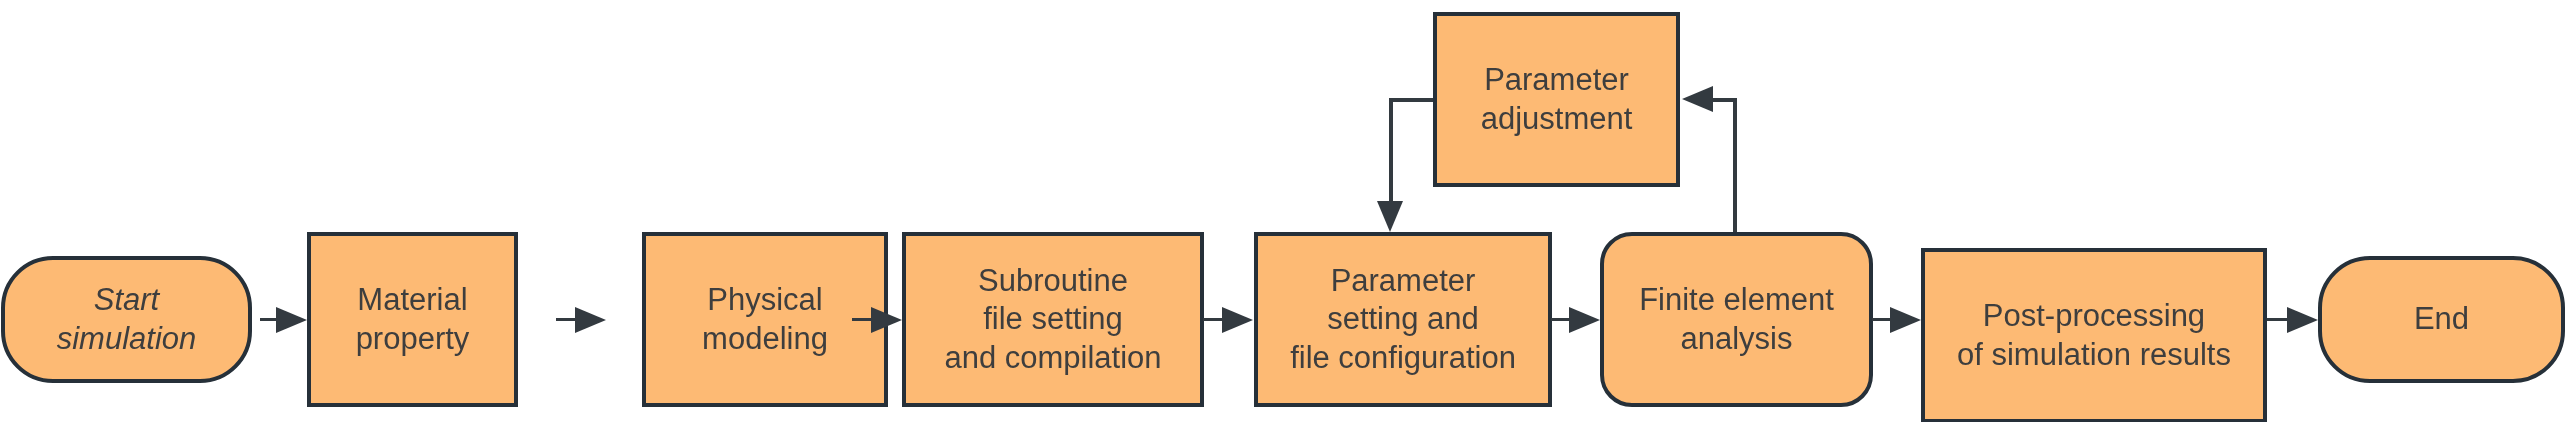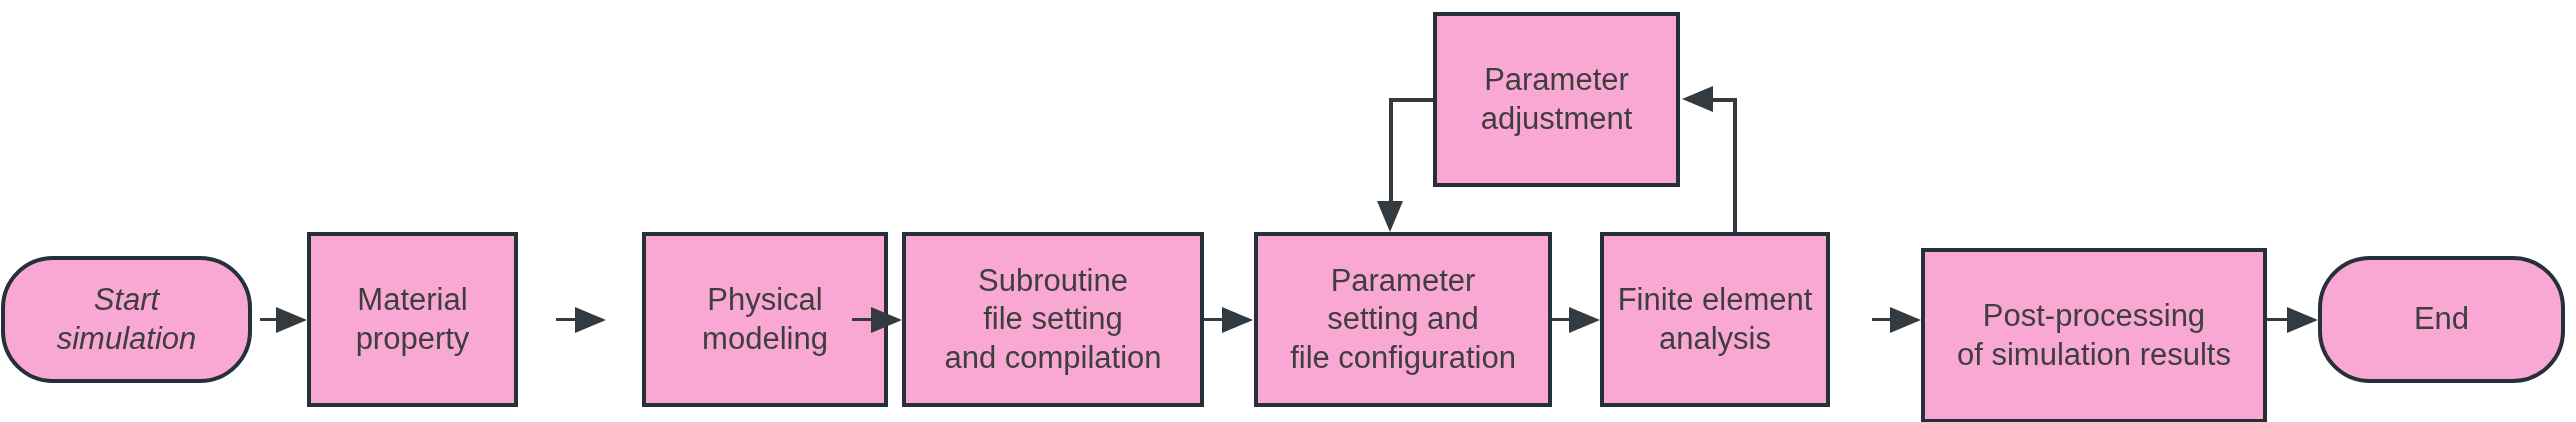--- a/index.html
+++ b/index.html
@@ -12,40 +12,40 @@
     width: 2576px;
     height: 422px;
     background: #ffffff;
     font-family: "Liberation Sans", sans-serif;
     overflow: hidden;
   }
   .node {
     position: absolute;
     box-sizing: border-box;
     border: 4.9px solid #263039;
-    background: #f9a8d4;
+    background: #fdba74;
     display: flex;
     align-items: center;
     justify-content: center;
     text-align: center;
     color: #3e3e3e;
     font-size: 31px;
     line-height: 1.24;
     white-space: pre-line;
   }
   .process { top: 232px; height: 175px; }
   .terminator { top: 256px; height: 127px; border-radius: 52px; }
 
   
   #n-start   { left: 1px;   width: 251px; font-style: italic; }
   #n-material{ left: 307px;  width: 211px; }
   #n-physical{ left: 642px;  width: 246px; }
   #n-subrout { left: 902px; width: 302px; }
   #n-paramset{ left: 1254px; width: 298px; }
-  #n-finite  { left: 1600px; width: 230px; }
+  #n-finite  { left: 1600px; width: 273px; border-radius: 32px; }
   #n-post    { left: 1921px; width: 346px; margin-top: 16px; }
   #n-end     { left: 2318px; width: 247px; }
   #n-paramadj{ left: 1433px; top: 12px; width: 247px; height: 175px; }
 
   
   .arrow-h {
     position: absolute;
     top: 306px;
     height: 27.5px;
     display: flex;

